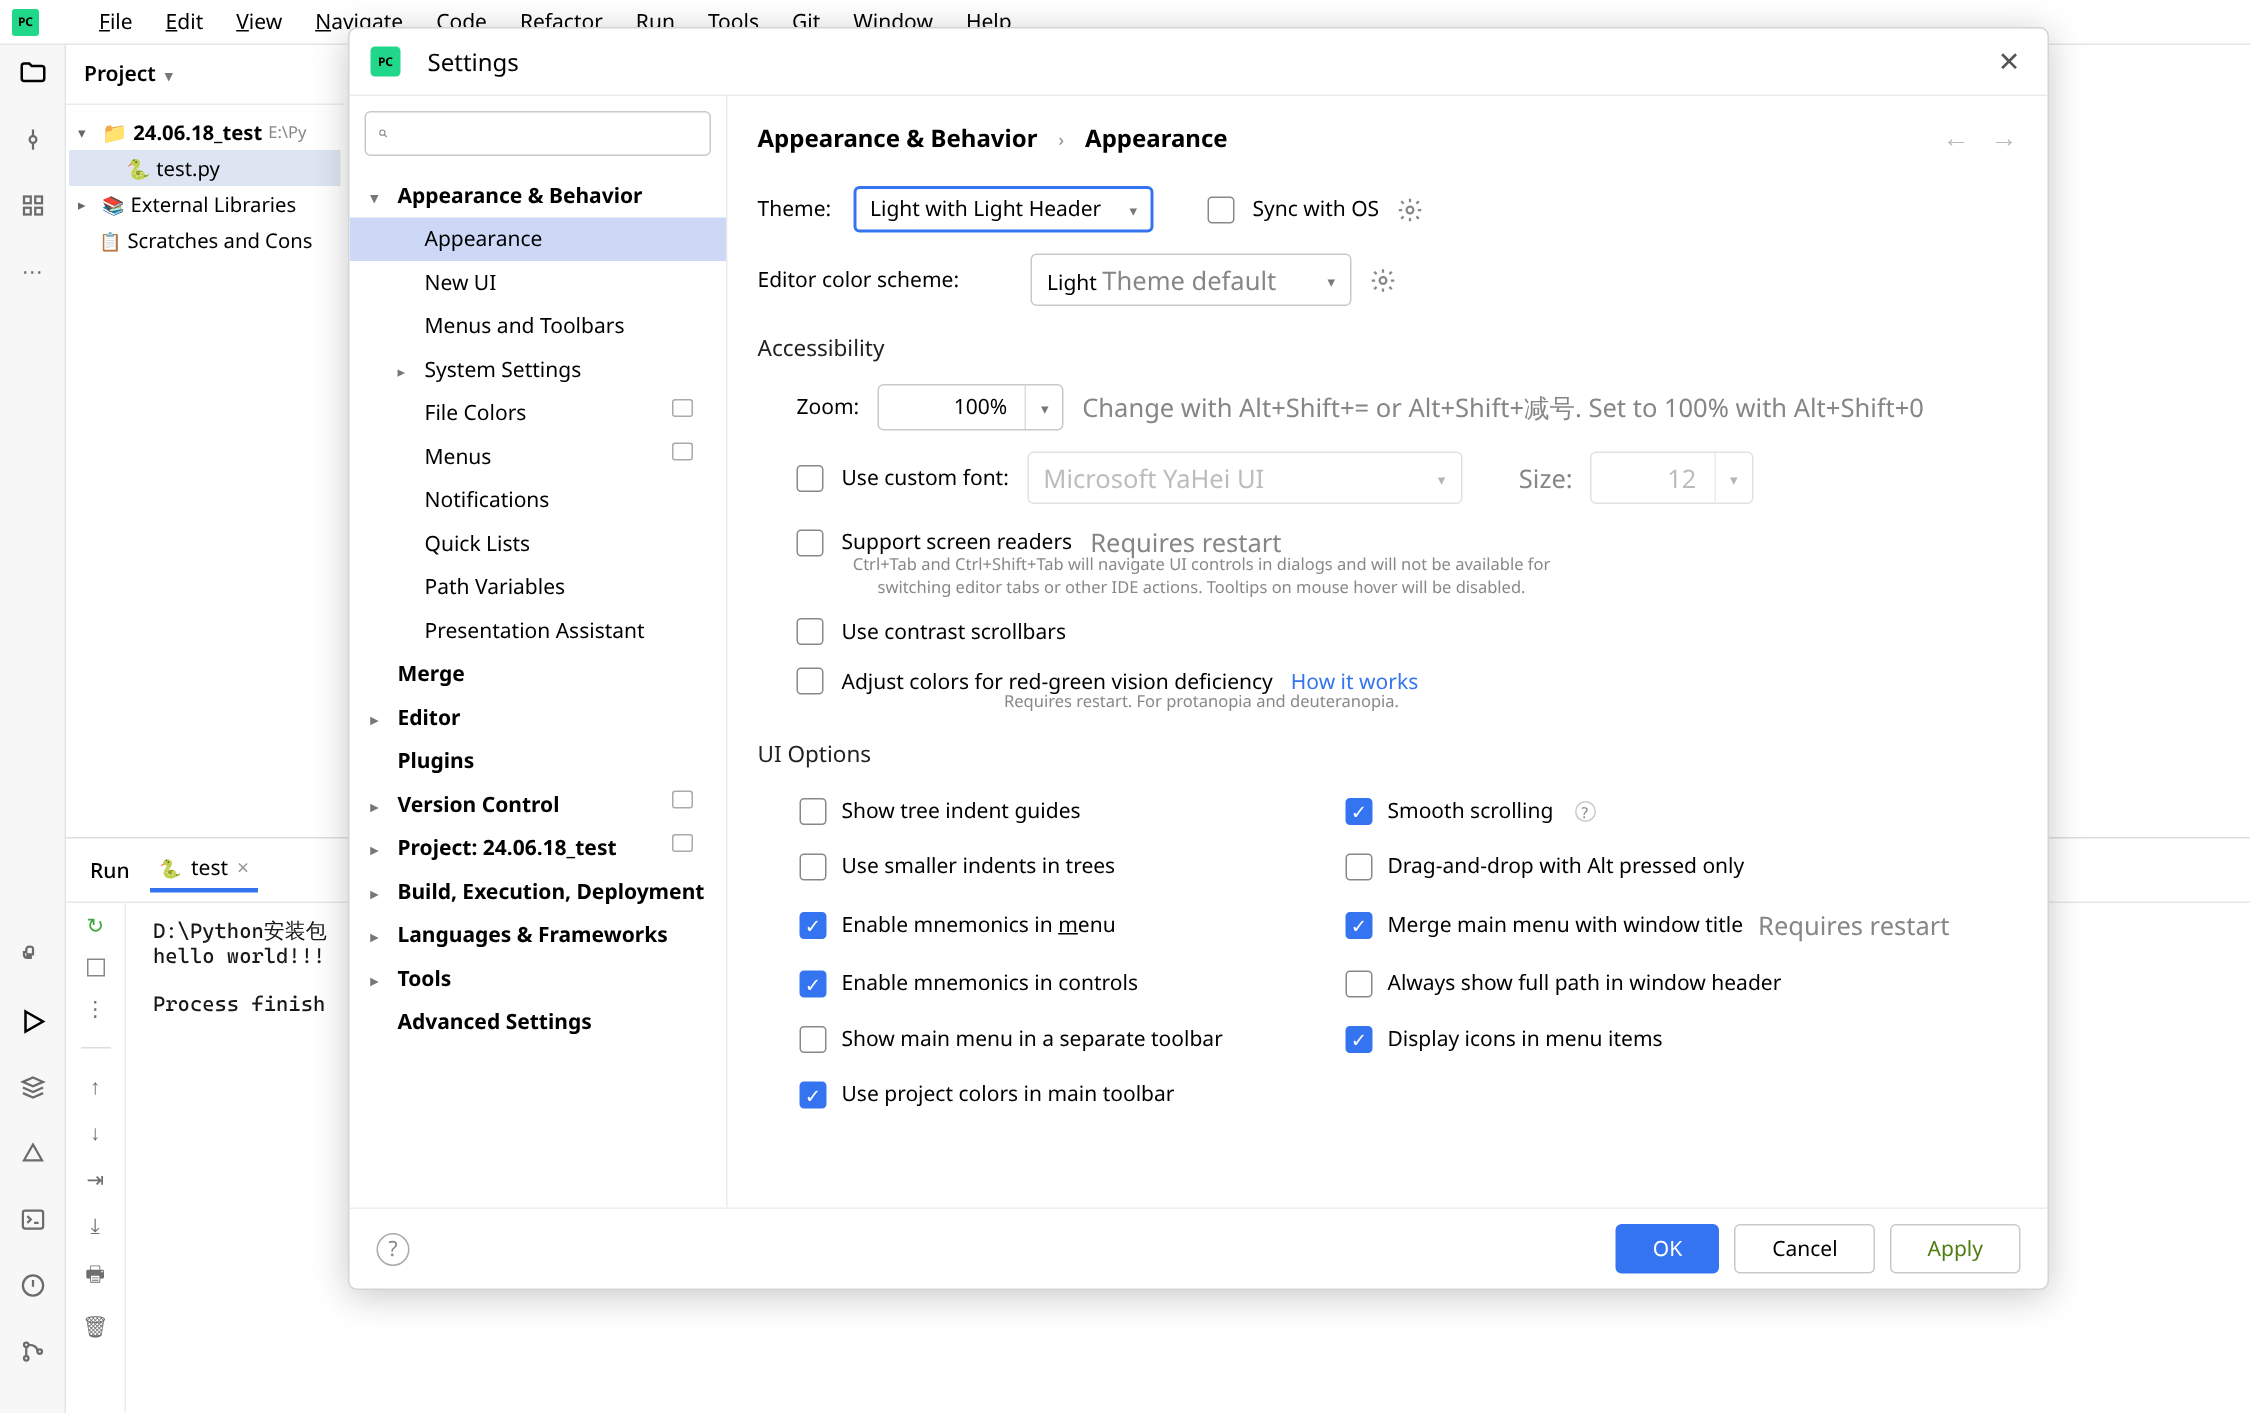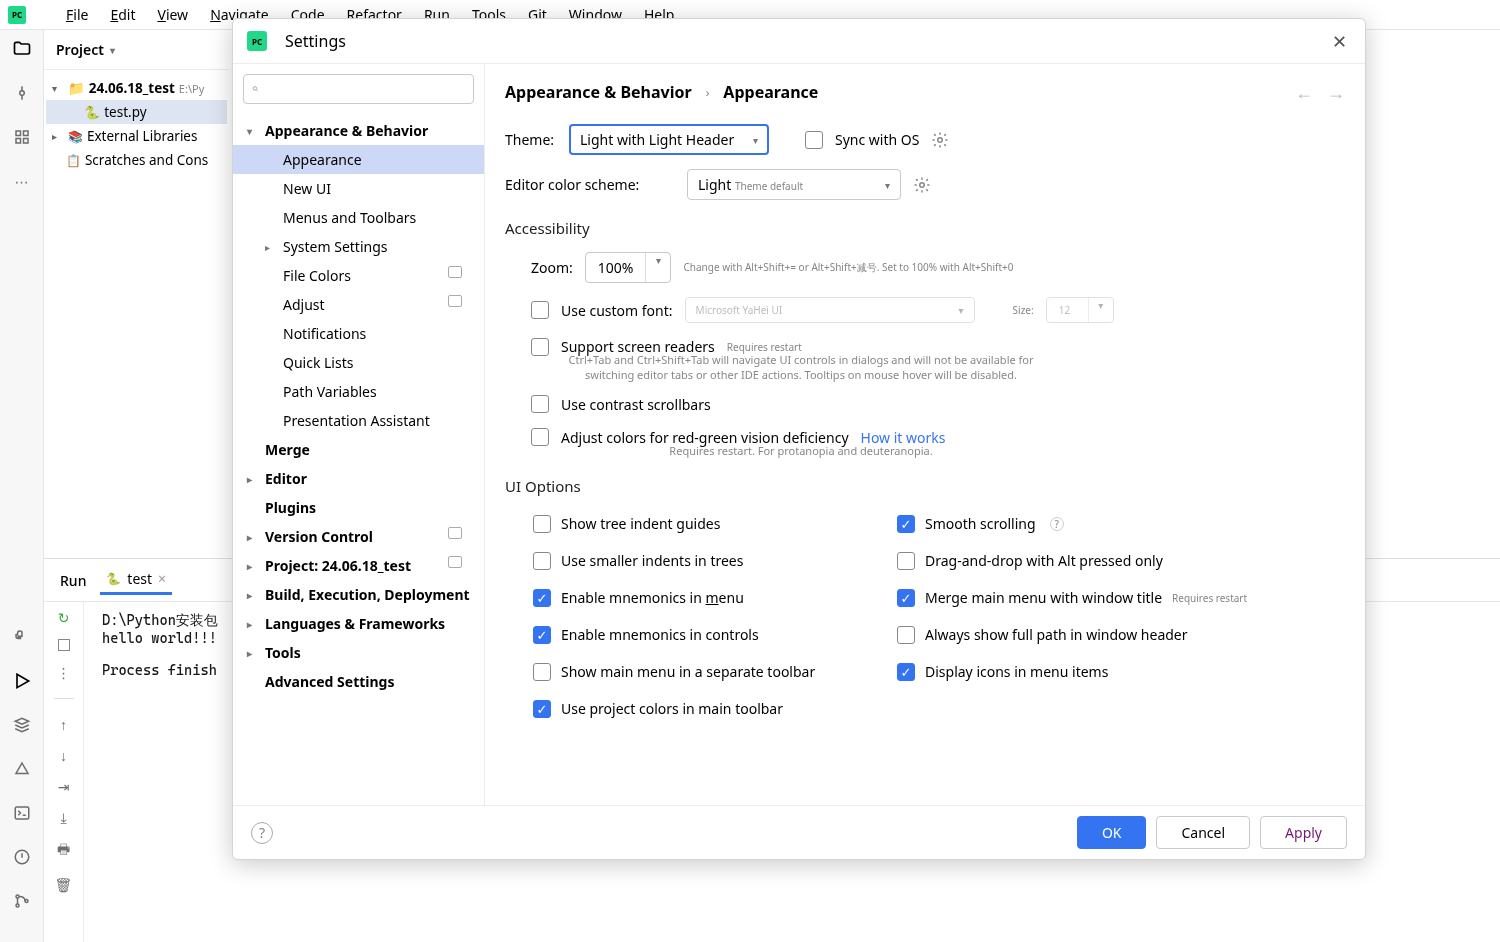--- a/index.html
+++ b/index.html
@@ -60,35 +60,35 @@
     
     .dlg-content { flex: 1; overflow: auto; padding: 12px 20px 10px; }
     .row { display: flex; align-items: center; gap: 12px; margin-bottom: 14px; }
     .label-r { text-align: left; }
     .combo { display: flex; align-items: center; justify-content: space-between; border: 1px solid #c9c9c9; border-radius: 4px; padding: 5px 10px; font-size: 14px; min-width: 200px; cursor: pointer; }
     .combo.focused { border: 2px solid #3574f0; padding: 4px 9px; }
     .combo .arrow { font-size: 10px; color: #777; }
     .checkbox { width: 18px; height: 18px; border: 1.5px solid #888; border-radius: 3px; display: inline-flex; align-items: center; justify-content: center; cursor: pointer; flex-shrink: 0;}
     .checkbox.checked { background: #3574f0; border-color: #3574f0; color: #fff; font-size: 13px; }
     .section-head { font-size: 15px; color: #222; margin: 18px 0 14px; font-weight: 400; }
-    .hint { color: #868686; font-size: 10px; }
+    .hint { color: #868686; font-size: 17px; }
     .help { color: #3574f0; cursor: pointer; }
     .subtext { color: #888; font-size: 11px; margin-left: 30px; margin-top: -8px; margin-bottom: 12px; line-height: 1.4; max-width: 480px; text-align: center;}
     .two-col { display: grid; grid-template-columns: 340px 1fr; gap: 10px 24px; margin-left: 28px;}
     .chk-row { display: flex; align-items: center; gap: 10px; padding: 4px 0; }
     
     .dlg-footer { display: flex; align-items: center; padding: 10px 18px; border-top: 1px solid #ececec; gap: 10px; }
     .dlg-footer .qmark { width: 22px; height: 22px; border: 1.5px solid #aaa; border-radius: 50%; display: flex; align-items: center; justify-content: center; color: #888; cursor: pointer; }
     .dlg-footer .btns { margin-left: auto; display: flex; gap: 10px; }
     .btn { padding: 6px 24px; border-radius: 4px; border: 1px solid #c9c9c9; background: #fff; cursor: pointer; font-size: 14px; }
     .btn.primary { background: #3574f0; color: #fff; border-color: #3574f0; }
-    .btn.disabled { color: #701a75; cursor: default; }
+    .btn.disabled { color: #4d7c0f; cursor: default; }
     
     .gear-svg { width: 18px; height: 18px; color: #888; }
-    .spinner-combo { display:flex; align-items:flex-start; border:1px solid #c9c9c9; border-radius:4px; }
+    .spinner-combo { display:flex; align-items:center; border:1px solid #c9c9c9; border-radius:4px;padding-left:38px; }
     .spinner-combo .v { padding:5px 12px; min-width:42px; border-right:1px solid #ddd; }
     .spinner-combo .btns2 { width:24px; display:flex; align-items:center; justify-content:center; color:#777; font-size:10px; }
     .disabled-combo { opacity: .55; }
   </style>
 </head>
 <body>
 
 <div class="ide-root">
   <div class="menubar">
     <span class="logo">PC</span>
@@ -251,21 +251,21 @@
           <input placeholder="" style="">
         </div>
       </div>
       <div class="tree">
         <div class="cat"><span class="chevron">▾</span><span>Appearance &amp; Behavior</span></div>
         <div class="cat sub selected">Appearance</div>
         <div class="cat sub">New UI</div>
         <div class="cat sub">Menus and Toolbars</div>
         <div class="cat sub"><span class="chevron" style="left:32px">▸</span><span>System Settings</span></div>
         <div class="cat sub"><span>File Colors</span><span class="badge"></span></div>
-        <div class="cat sub"><span>Adjust</span><span class="badge"></span></div>
+        <div class="cat sub"><span>Menus</span><span class="badge"></span></div>
         <div class="cat sub">Notifications</div>
         <div class="cat sub">Quick Lists</div>
         <div class="cat sub">Path Variables</div>
         <div class="cat sub">Presentation Assistant</div>
         <div class="cat">Merge</div>
         <div class="cat"><span class="chevron">▸</span><span>Editor</span></div>
         <div class="cat">Plugins</div>
         <div class="cat"><span class="chevron">▸</span><span>Version Control</span><span class="badge"></span></div>
         <div class="cat"><span class="chevron">▸</span><span>Project: 24.06.18_test</span><span class="badge"></span></div>
         <div class="cat"><span class="chevron">▸</span><span>Build, Execution, Deployment</span></div>

